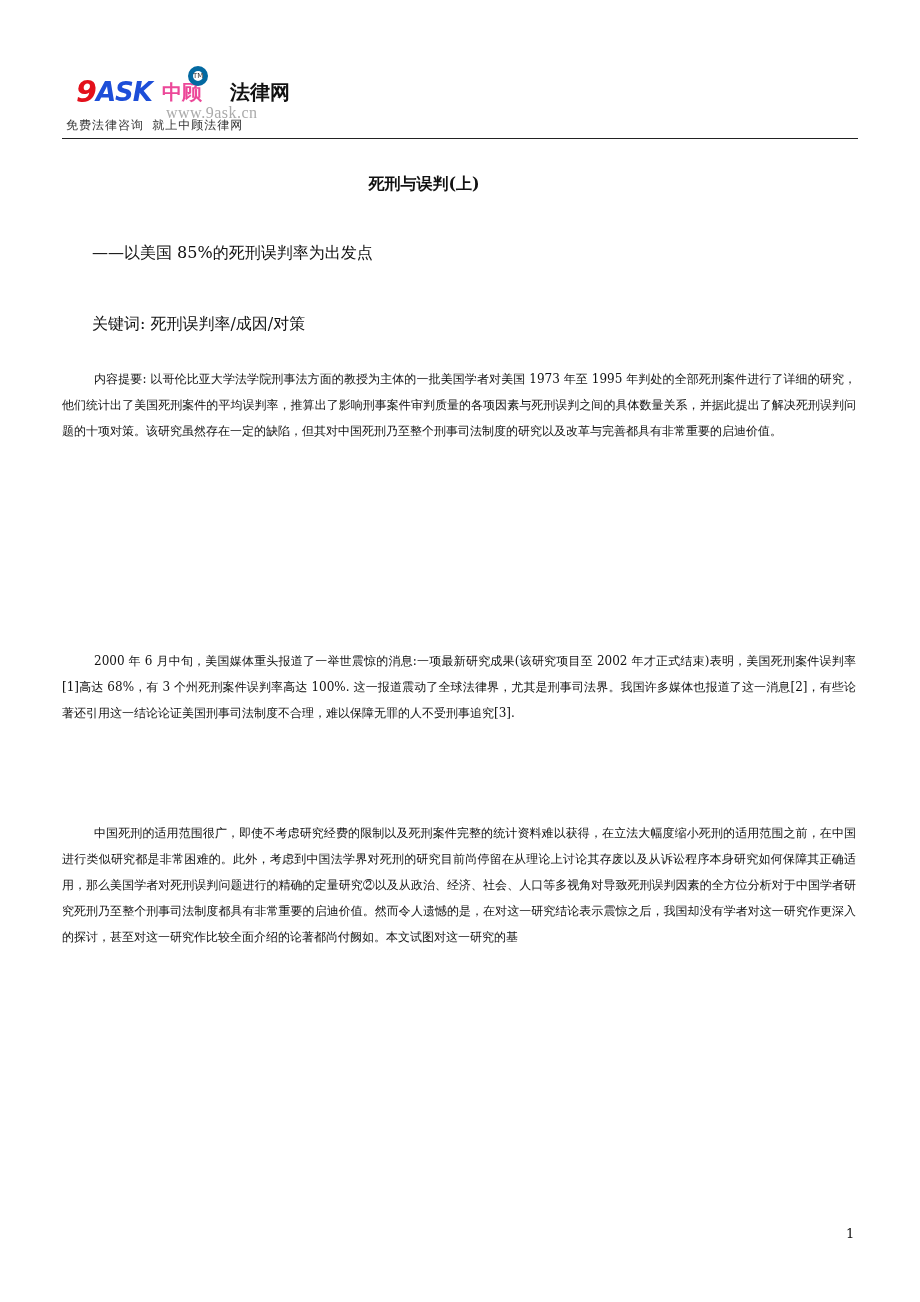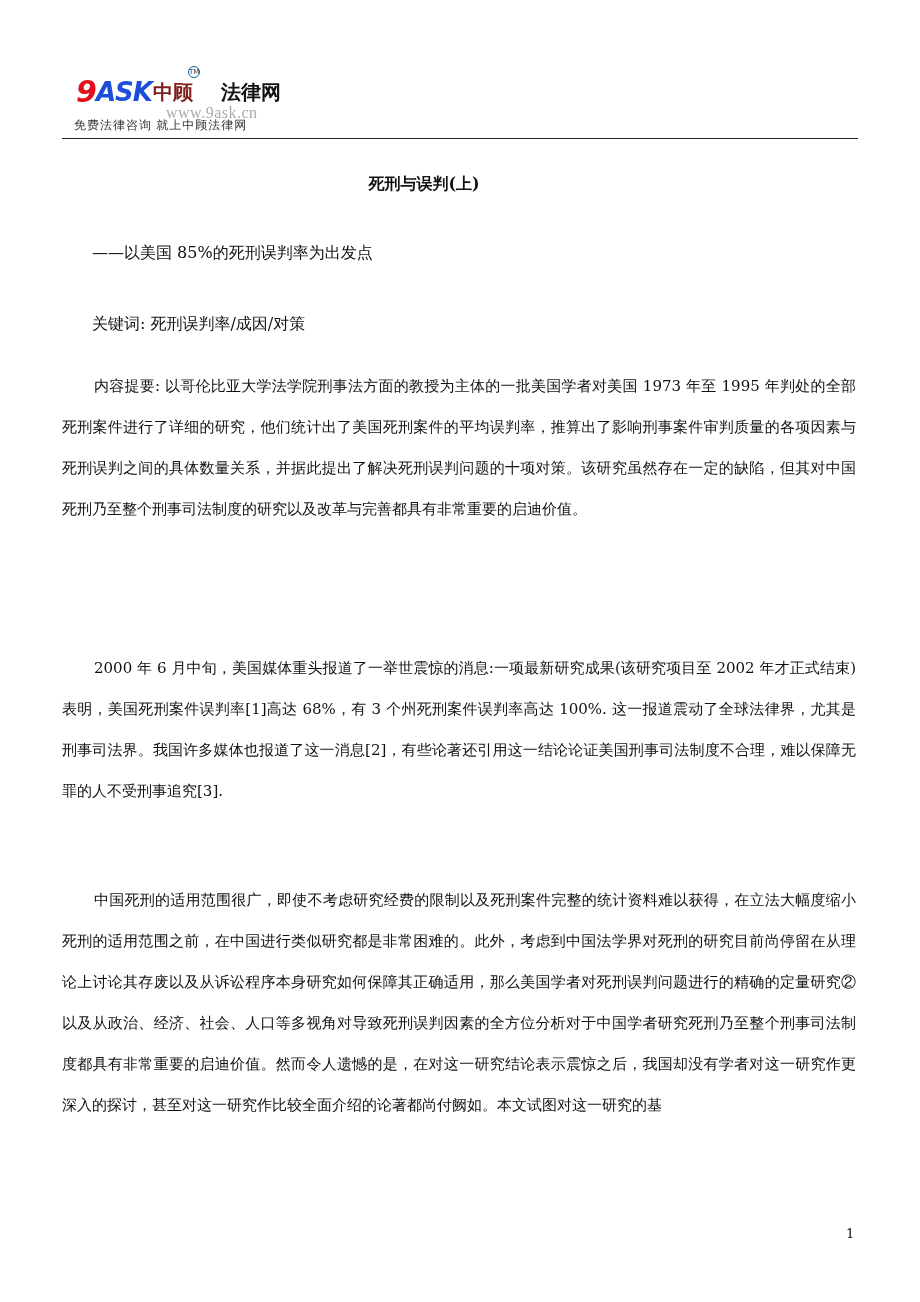--- a/index.html
+++ b/index.html
@@ -4,34 +4,34 @@
 <style>
   html, body { margin:0; padding:0; background:#fff; }
   body { width:920px; height:1302px; position:relative; overflow:hidden;
          font-family:"DejaVu Serif","Liberation Serif",serif; color:#111; }
   .header { position:absolute; left:62px; top:68px; width:796px; height:70px; }
   .logo { position:absolute; left:14px; top:4px; height:40px; display:flex; align-items:center; }
   .logo-9 { font-family:"DejaVu Sans","Liberation Sans",sans-serif; font-weight:bold; font-style:italic;
             font-size:30px; color:#e3101b; letter-spacing:-1px; line-height:1; }
   .logo-ask { font-family:"DejaVu Sans","Liberation Sans",sans-serif; font-weight:bold; font-style:italic;
               font-size:26px; color:#1d4ed8; line-height:1; letter-spacing:-1px; }
-  .logo-cn { font-family:"DejaVu Sans","Liberation Sans",sans-serif; font-weight:bold; font-size:20px; color:#7f1d1d;
-             margin-left:1px; line-height:1; }
+  .logo-cn { font-family:"DejaVu Sans","Liberation Sans",sans-serif; font-weight:bold; font-size:20px; color:#ec4899;
+             margin-left:10px; line-height:1; }
   .logo-cn2 { font-family:"DejaVu Sans","Liberation Sans",sans-serif; font-weight:bold; font-size:20px; color:#111;
               margin-left:28px; line-height:1; }
-  .tm { position:absolute; left:126px; top:-2px; font-size:7px; border:1px solid #0369a1; border-radius:50%;
+  .tm { position:absolute; left:126px; top:-2px; font-size:7px; border:5px solid #0369a1; border-radius:50%;
         width:10px; height:10px; line-height:10px; text-align:center; color:#333;
         font-family:"DejaVu Sans",sans-serif; }
   .url { position:absolute; left:104px; top:36px; font-family:Liberation Serif, serif; font-size:16px; color:#aaa; letter-spacing:0.5px; }
-  .slogan { position:absolute; left:12px; top:49px; font-family:Liberation Sans, sans-serif;
+  .slogan { position:absolute; left:4px; top:49px; font-family:Liberation Mono, monospace;
             font-size:12px; color:#333; letter-spacing:1px; }
   .rule { position:absolute; left:62px; top:138px; width:796px; height:0; border-top:1px solid #222; }
   .title { position:absolute; left:0; width:848px; top:174px; text-align:center; font-size:16px; font-weight:bold; }
   .line { position:absolute; left:92px; font-size:16px; white-space:nowrap; }
-  .para { position:absolute; left:62px; width:794px; font-size:15px; line-height:41px; text-indent:32px; text-align:justify; }
+  .para { position:absolute; left:62px; width:794px; font-size:12px; line-height:26px; text-indent:32px; text-align:justify; }
   .pnum { position:absolute; left:846px; top:1226px; font-size:13px; }
 </style>
 </head>
 <body>
 
 <div class="header">
   <div class="logo">
     <span class="logo-9">9</span>
     <span class="logo-ask">ASK</span>
     <span class="logo-cn">中顾</span>
@@ -42,15 +42,15 @@
   <span class="slogan">免费法律咨询  就上中顾法律网</span>
 </div>
 <div class="rule"></div>
 
 <div class="title">死刑与误判(上)</div>
 <div class="line" style="top:243px;">——以美国 85%的死刑误判率为出发点</div>
 <div class="line" style="top:314px;">关键词: 死刑误判率/成因/对策</div>
 
 <div class="para" style="top:366px;">内容提要: 以哥伦比亚大学法学院刑事法方面的教授为主体的一批美国学者对美国 1973 年至 1995 年判处的全部死刑案件进行了详细的研究，他们统计出了美国死刑案件的平均误判率，推算出了影响刑事案件审判质量的各项因素与死刑误判之间的具体数量关系，并据此提出了解决死刑误判问题的十项对策。该研究虽然存在一定的缺陷，但其对中国死刑乃至整个刑事司法制度的研究以及改革与完善都具有非常重要的启迪价值。</div>
 <div class="para" style="top:648px;">2000 年 6 月中旬，美国媒体重头报道了一举世震惊的消息:一项最新研究成果(该研究项目至 2002 年才正式结束)表明，美国死刑案件误判率[1]高达 68%，有 3 个州死刑案件误判率高达 100%. 这一报道震动了全球法律界，尤其是刑事司法界。我国许多媒体也报道了这一消息[2]，有些论著还引用这一结论论证美国刑事司法制度不合理，难以保障无罪的人不受刑事追究[3].</div>
-<div class="para" style="top:880px;">中国死刑的适用范围很广，即使不考虑研究经费的限制以及死刑案件完整的统计资料难以获得，在立法大幅度缩小死刑的适用范围之前，在中国进行类似研究都是非常困难的。此外，考虑到中国法学界对死刑的研究目前尚停留在从理论上讨论其存废以及从诉讼程序本身研究如何保障其正确适用，那么美国学者对死刑误判问题进行的精确的定量研究②以及从政治、经济、社会、人口等多视角对导致死刑误判因素的全方位分析对于中国学者研究死刑乃至整个刑事司法制度都具有非常重要的启迪价值。然而令人遗憾的是，在对这一研究结论表示震惊之后，我国却没有学者对这一研究作更深入的探讨，甚至对这一研究作比较全面介绍的论著都尚付阙如。本文试图对这一研究的基</div>
+<div class="para" style="top:820px;">中国死刑的适用范围很广，即使不考虑研究经费的限制以及死刑案件完整的统计资料难以获得，在立法大幅度缩小死刑的适用范围之前，在中国进行类似研究都是非常困难的。此外，考虑到中国法学界对死刑的研究目前尚停留在从理论上讨论其存废以及从诉讼程序本身研究如何保障其正确适用，那么美国学者对死刑误判问题进行的精确的定量研究②以及从政治、经济、社会、人口等多视角对导致死刑误判因素的全方位分析对于中国学者研究死刑乃至整个刑事司法制度都具有非常重要的启迪价值。然而令人遗憾的是，在对这一研究结论表示震惊之后，我国却没有学者对这一研究作更深入的探讨，甚至对这一研究作比较全面介绍的论著都尚付阙如。本文试图对这一研究的基</div>
 
 <div class="pnum">1</div>
 
 </body></html>

